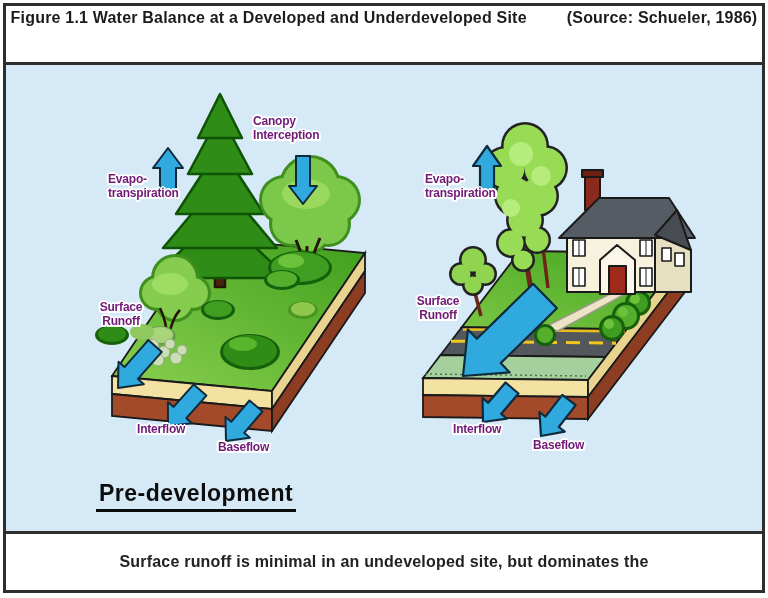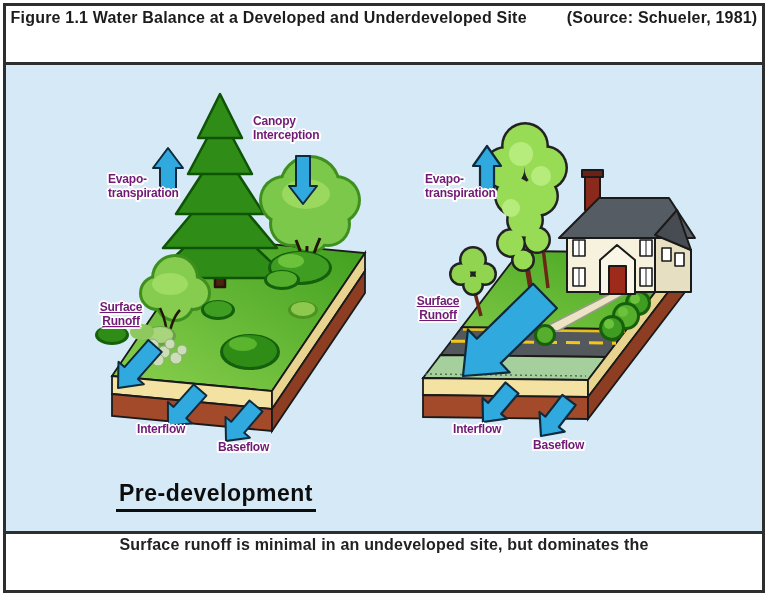--- a/index.html
+++ b/index.html
@@ -5,42 +5,42 @@
   html,body{margin:0;padding:0;background:#ffffff;}
   .page{position:relative;width:768px;height:598px;background:#ffffff;overflow:hidden;
         font-family:"Liberation Sans",sans-serif;}
   .frame{position:absolute;left:3px;top:3px;right:3px;bottom:5px;border:3px solid #2e2e2e;
          background:#ffffff;display:flex;flex-direction:column;}
   .title-box{height:56px;border-bottom:3px solid #2e2e2e;background:#ffffff;
              display:flex;flex-direction:row;align-items:flex-start;justify-content:center;gap:40px;}
   .title-line{font-size:16px;font-weight:bold;color:#1c1c1c;line-height:1.45;letter-spacing:0.2px;}
   .main-box{position:relative;flex:1;background:#d5eaf6;overflow:hidden;}
   .caption-box{height:56px;border-top:3px solid #2e2e2e;background:#ffffff;
-               display:flex;flex-direction:column;align-items:center;justify-content:flex-start;}
+               display:flex;flex-direction:column;align-items:center;justify-content:center;}
   .caption-line{font-size:16px;font-weight:bold;color:#222222;line-height:1.4;letter-spacing:0.2px;}
   .illus{position:absolute;}
   .flow-label{position:absolute;color:#701a75;font-weight:bold;font-size:12px;line-height:1.15;
       letter-spacing:-0.2px;white-space:nowrap;z-index:5;
       text-shadow:2px 0 0 #fff,-2px 0 0 #fff,0 2px 0 #fff,0 -2px 0 #fff,
                   1.5px 1.5px 0 #fff,-1.5px 1.5px 0 #fff,1.5px -1.5px 0 #fff,-1.5px -1.5px 0 #fff;}
   .flow-label span{display:block;}
-  .center{text-align:center;text-decoration:underline;}
+  .center{text-align:center;}
   .panel-title{position:absolute;z-index:5;font-size:23px;font-weight:bold;color:#0d0d0d;
-      text-align:right;letter-spacing:0.5px;}
+      text-align:left;letter-spacing:0.5px;}
   .panel-title span{display:inline-block;border-bottom:3px solid #0d0d0d;padding:0 3px 2px 3px;}
 </style>
 </head>
 <body>
 
 <div class="page">
   <div class="frame">
 
     <div class="title-box">
       <div class="title-line">Figure 1.1 Water Balance at a Developed and Underdeveloped Site</div>
-      <div class="title-line">(Source:  Schueler, 1981)</div>
+      <div class="title-line">(Source:  Schueler, 1986)</div>
     </div>
 
     <div class="main-box">
 
       <svg class="illus" style="left:54px;top:23px;" width="345" height="400" viewBox="0 0 345 400">
         <defs>
           <linearGradient id="grassPre" x1="0" y1="1" x2="1" y2="0">
             <stop offset="0" stop-color="#8bd14f"></stop>
               <stop offset="1" stop-color="#3f9e1d"></stop>
           </linearGradient>

